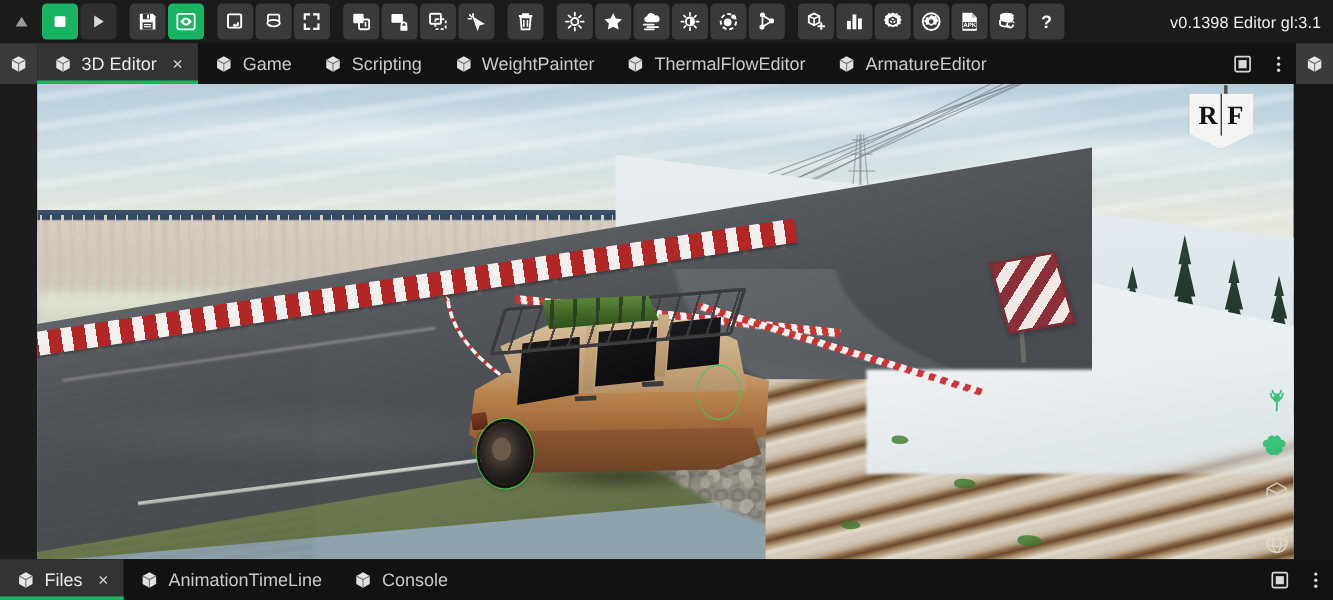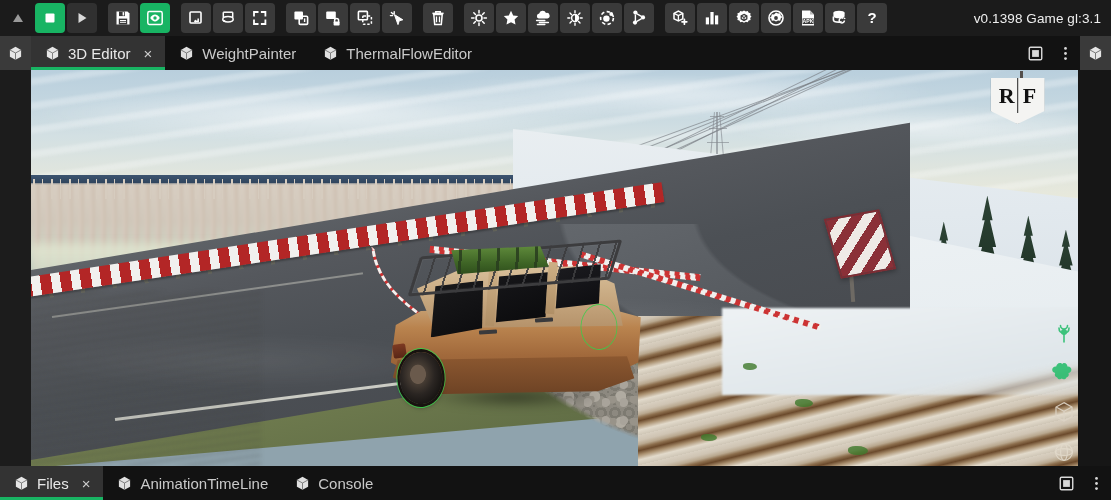--- a/index.html
+++ b/index.html
@@ -659,21 +659,21 @@
         <path d="M12.8 8.2l.2 2 1.9-.6z" fill="#fff"></path>
       </svg>
     </div>
 
     <div class="tb-btn">
       <svg width="18" height="18" viewBox="0 0 18 18">
         <text x="9" y="14.4" font-family="Liberation Sans, sans-serif" font-size="15" font-weight="bold" fill="#fff" text-anchor="middle">?</text>
       </svg>
     </div>
 
-    <div id="version">v0.1398 Game gl:3.1</div>
+    <div id="version">v0.1398 Editor gl:3.1</div>
   </div>
 
   <div id="tabbar">
 
     <div class="tab-corner">
       <svg class="tab-icon" viewBox="0 0 20 20">
         <path d="M10 2.2l6.6 3.6v8L10 17.4 3.4 13.8v-8z" fill="#e6e6e6"></path>
         <path d="M3.4 5.8L10 9.4l6.6-3.6" fill="none" stroke="#6f6f6f" stroke-width="1.1"></path>
         <path d="M10 9.4v8" stroke="#6f6f6f" stroke-width="1.1"></path>
       </svg>
@@ -682,40 +682,64 @@
     <div class="tab active">
       <svg class="tab-icon" viewBox="0 0 20 20">
         <path d="M10 2.2l6.6 3.6v8L10 17.4 3.4 13.8v-8z" fill="#e6e6e6"></path>
         <path d="M3.4 5.8L10 9.4l6.6-3.6" fill="none" stroke="#777" stroke-width="1.1"></path>
         <path d="M10 9.4v8" stroke="#777" stroke-width="1.1"></path>
       </svg>
       <span>3D Editor</span>
       <span class="tclose">×</span>
     </div>
 
-
-
     <div class="tab">
       <svg class="tab-icon" viewBox="0 0 20 20">
         <path d="M10 2.2l6.6 3.6v8L10 17.4 3.4 13.8v-8z" fill="#e0e0e0"></path>
         <path d="M3.4 5.8L10 9.4l6.6-3.6" fill="none" stroke="#777" stroke-width="1.1"></path>
         <path d="M10 9.4v8" stroke="#777" stroke-width="1.1"></path>
       </svg>
-      <span>WeightPainter</span>
+      <span>Game</span>
     </div>
 
     <div class="tab">
       <svg class="tab-icon" viewBox="0 0 20 20">
         <path d="M10 2.2l6.6 3.6v8L10 17.4 3.4 13.8v-8z" fill="#e0e0e0"></path>
         <path d="M3.4 5.8L10 9.4l6.6-3.6" fill="none" stroke="#777" stroke-width="1.1"></path>
         <path d="M10 9.4v8" stroke="#777" stroke-width="1.1"></path>
       </svg>
+      <span>Scripting</span>
+    </div>
+
+    <div class="tab">
+      <svg class="tab-icon" viewBox="0 0 20 20">
+        <path d="M10 2.2l6.6 3.6v8L10 17.4 3.4 13.8v-8z" fill="#e0e0e0"></path>
+        <path d="M3.4 5.8L10 9.4l6.6-3.6" fill="none" stroke="#777" stroke-width="1.1"></path>
+        <path d="M10 9.4v8" stroke="#777" stroke-width="1.1"></path>
+      </svg>
+      <span>WeightPainter</span>
+    </div>
+
+    <div class="tab">
+      <svg class="tab-icon" viewBox="0 0 20 20">
+        <path d="M10 2.2l6.6 3.6v8L10 17.4 3.4 13.8v-8z" fill="#e0e0e0"></path>
+        <path d="M3.4 5.8L10 9.4l6.6-3.6" fill="none" stroke="#777" stroke-width="1.1"></path>
+        <path d="M10 9.4v8" stroke="#777" stroke-width="1.1"></path>
+      </svg>
       <span>ThermalFlowEditor</span>
     </div>
 
+    <div class="tab">
+      <svg class="tab-icon" viewBox="0 0 20 20">
+        <path d="M10 2.2l6.6 3.6v8L10 17.4 3.4 13.8v-8z" fill="#e0e0e0"></path>
+        <path d="M3.4 5.8L10 9.4l6.6-3.6" fill="none" stroke="#777" stroke-width="1.1"></path>
+        <path d="M10 9.4v8" stroke="#777" stroke-width="1.1"></path>
+      </svg>
+      <span>ArmatureEditor</span>
+    </div>
 
     <div class="tab-spacer"></div>
 
     <div class="tab-tool">
       <svg width="17" height="17" viewBox="0 0 18 18">
         <rect x="2.4" y="2.4" width="13.2" height="13.2" rx="1.4" fill="none" stroke="#d8d8d8" stroke-width="1.5"></rect>
         <rect x="5.4" y="5.4" width="7.2" height="7.2" fill="#d8d8d8"></rect>
       </svg>
     </div>
 

